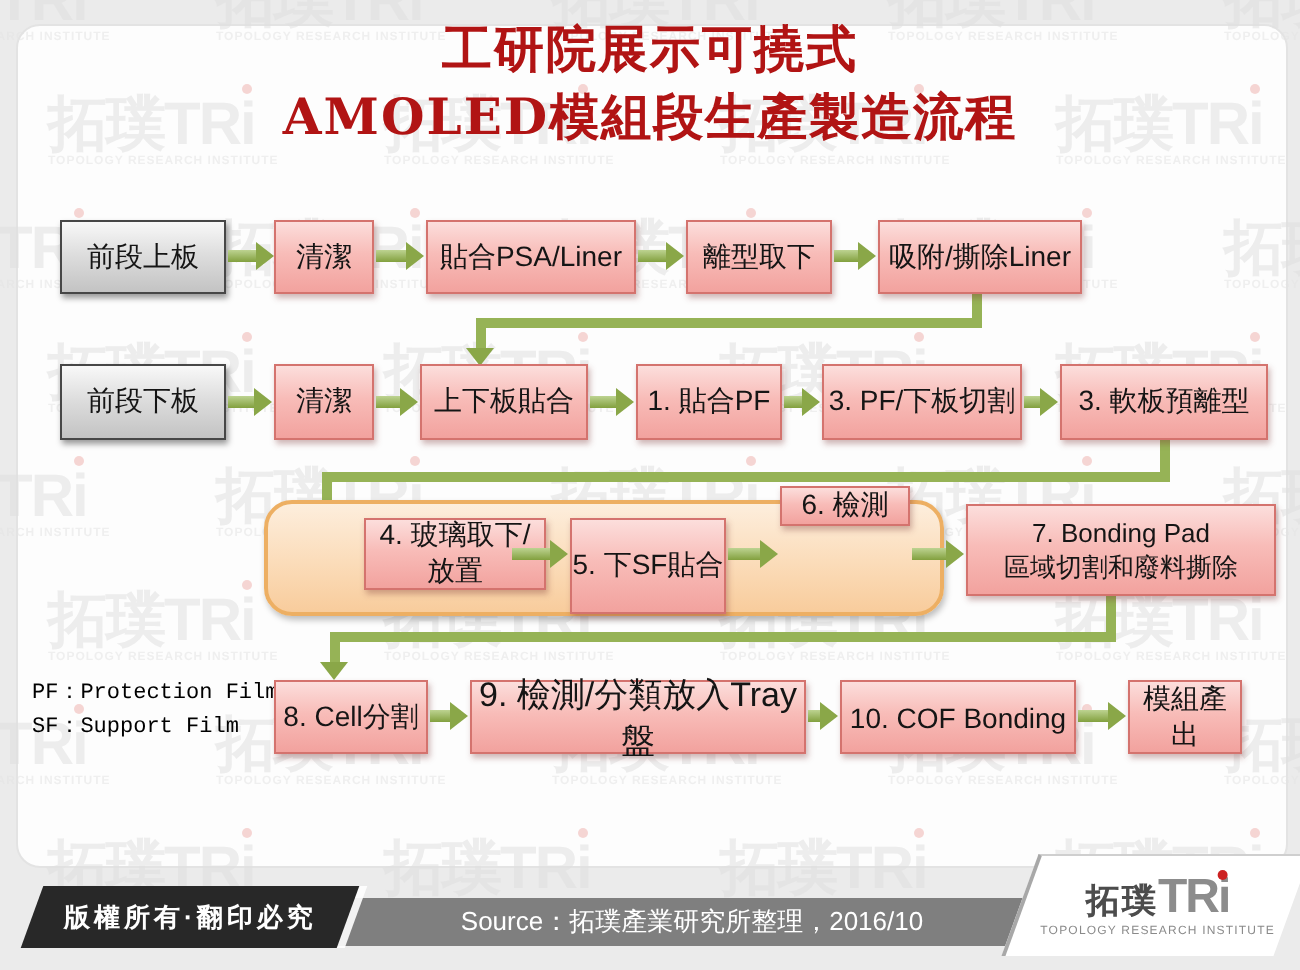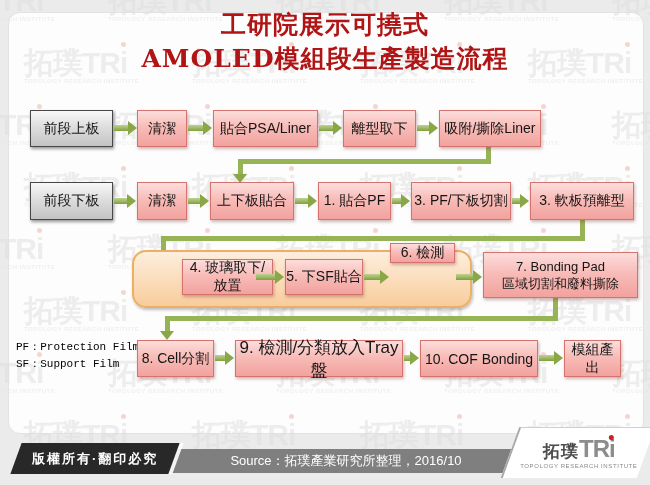--- a/index.html
+++ b/index.html
@@ -202,21 +202,21 @@
   </div>
 
 <div class="group" style="left:132px;top:250px;width:336px;height:54px;"></div>
 <div class="node pink" style="left:140px;top:259px;width:91px;height:36px;margin-left:42px;">
     <span>4. 玻璃取下/放置</span>
   </div>
 <div class="harrow" style="left:256px;top:270px;width:28px;">
     <div class="shaft"></div>
     <div class="head"></div>
   </div>
-<div class="node pink" style="left:285px;top:259px;width:78px;height:36px;">
+<div class="node pink" style="left:285px;top:259px;width:78px;height:48px;">
     <span>5. 下SF貼合</span>
   </div>
 <div class="harrow" style="left:364px;top:270px;width:25px;">
     <div class="shaft"></div>
     <div class="head"></div>
   </div>
 <div class="node pink" style="left:390px;top:243px;width:65px;height:20px;">
     <span>6. 檢測</span>
   </div>
 <div class="harrow" style="left:456px;top:270px;width:26px;">

